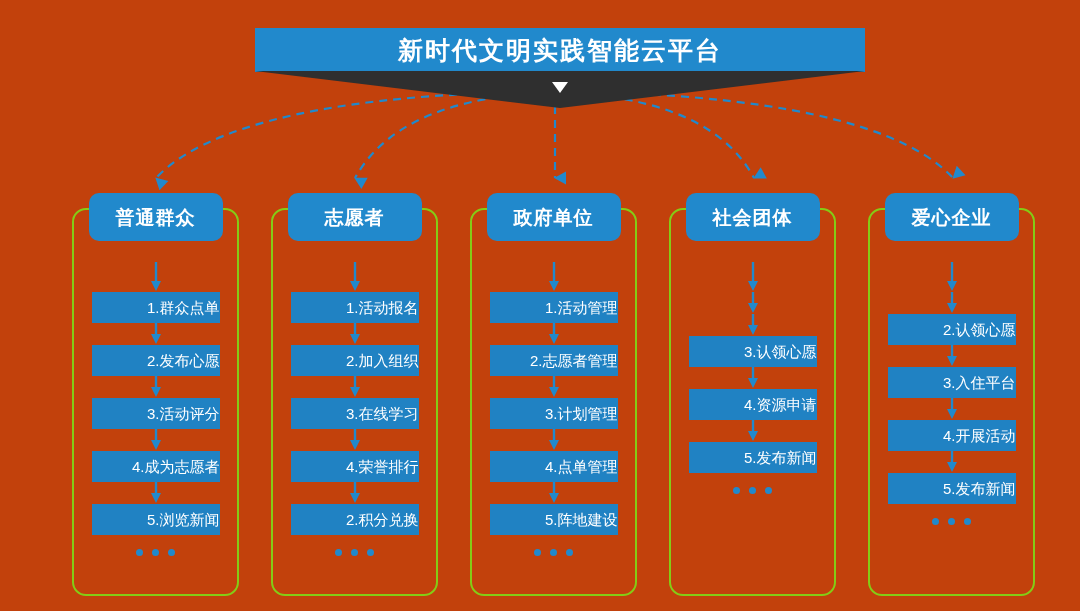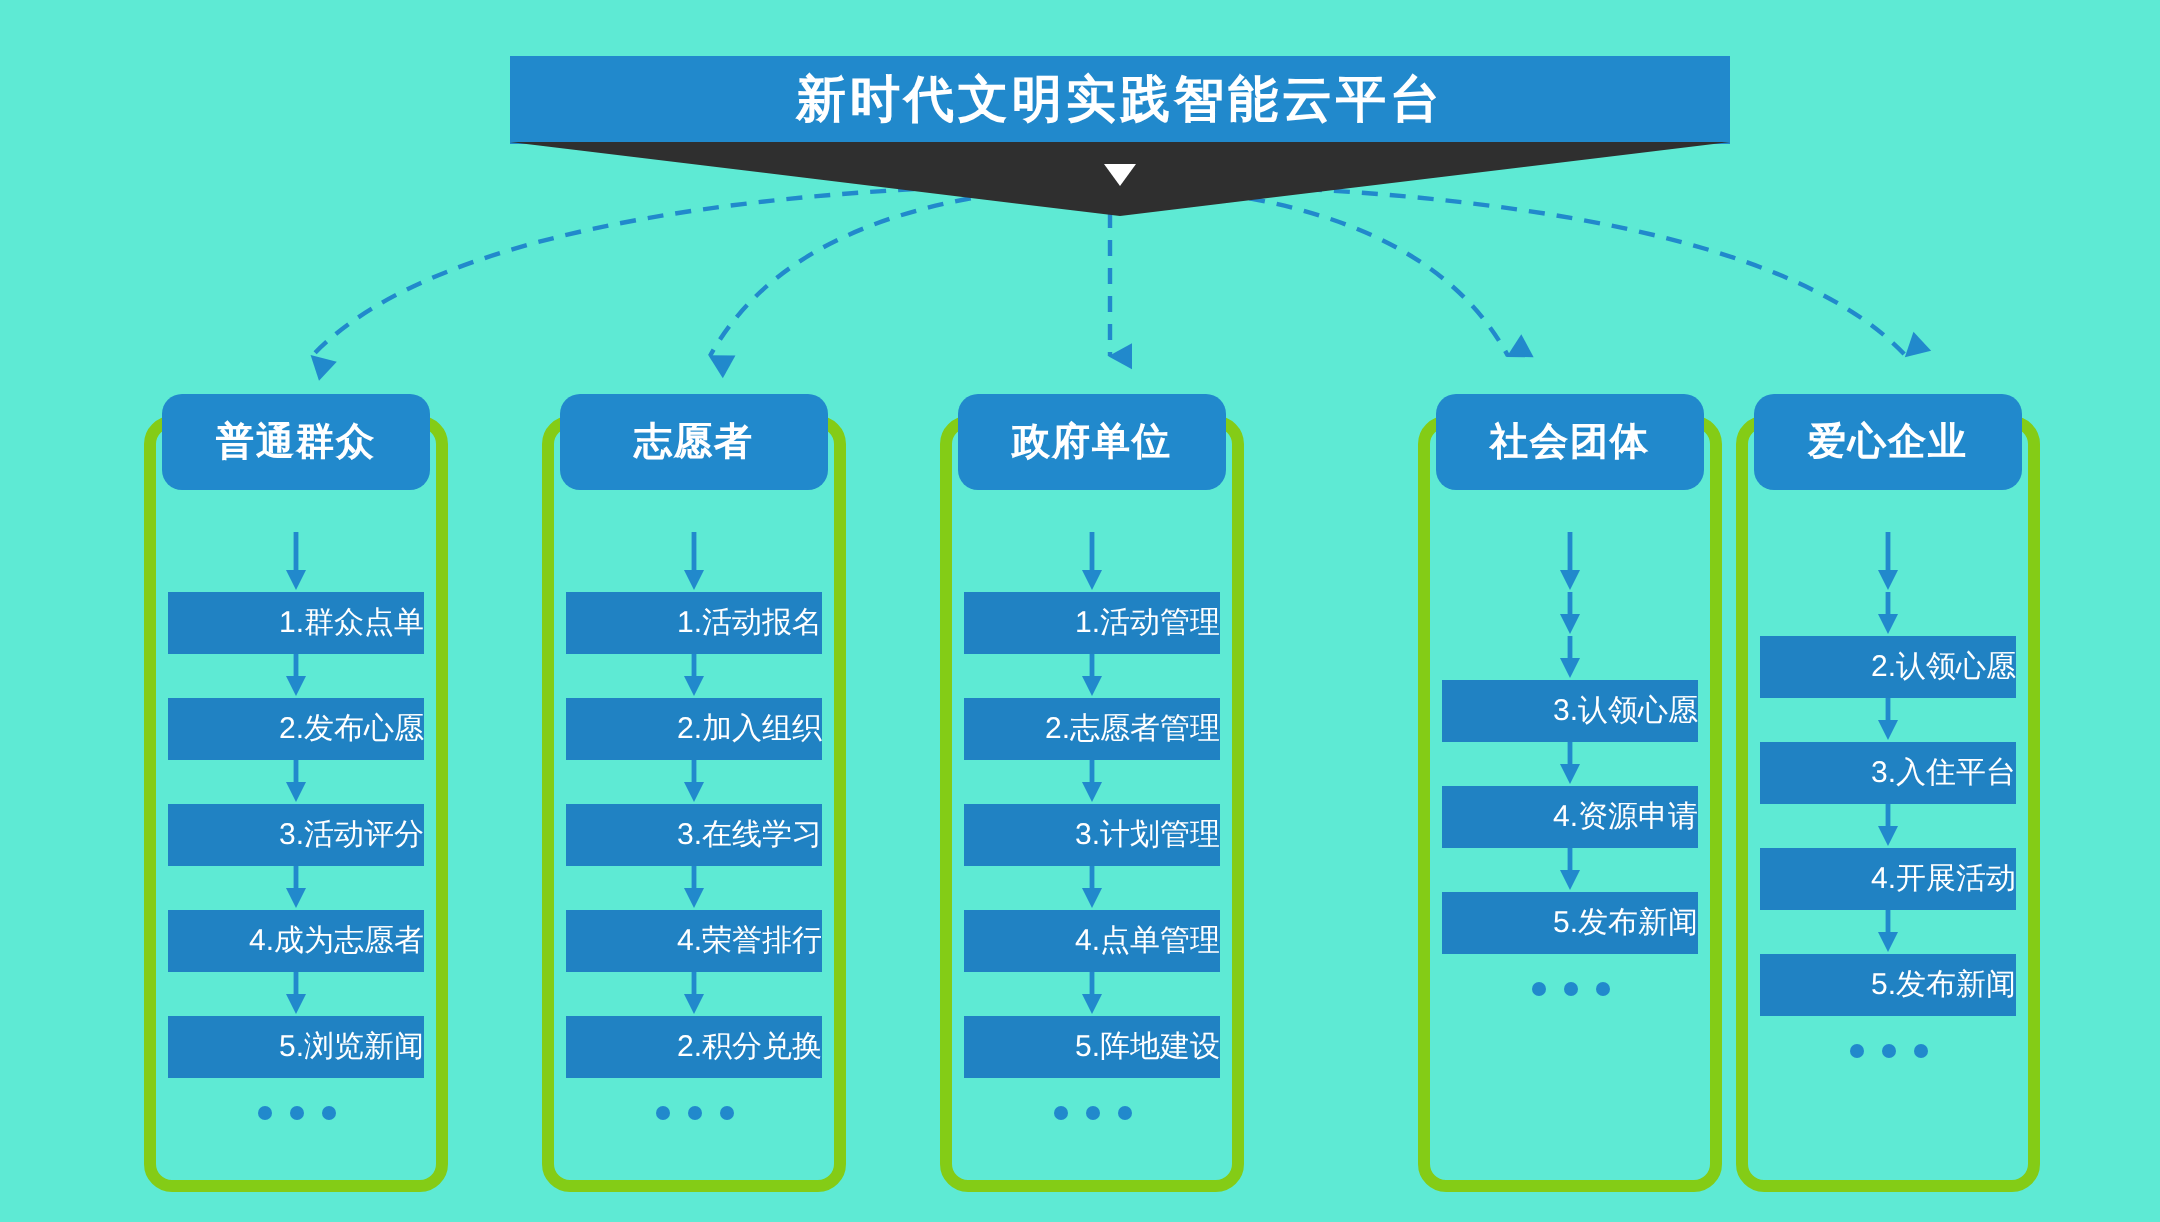--- a/index.html
+++ b/index.html
@@ -12,21 +12,21 @@
     height: 611px;
     overflow: hidden;
     font-family: "Liberation Sans", "DejaVu Sans", sans-serif;
     position: relative;
   }
 
   #stage {
     position: relative;
     width: 1080px;
     height: 611px;
-    background: #5eead4;
+    background: #c2410c;
   }
 
   
   #banner-wrap {
     position: absolute;
     left: 255px;
     top: 28px;
     width: 610px;
     height: 52px;
   }
@@ -66,31 +66,31 @@
     top: 0;
     width: 1080px;
     height: 611px;
     pointer-events: none;
   }
 
   
   .column {
     position: absolute;
     top: 208px;
-    width: 152px;
+    width: 167px;
     height: 388px;
-    border: 6px solid #84cc16;
+    border: 2px solid #84cc16;
     border-radius: 14px;
     box-sizing: border-box;
     background: transparent;
   }
   #col-0 { left: 72px; }
   #col-1 { left: 271px; }
   #col-2 { left: 470px; padding-left: 44px; }
-  #col-3 { left: 669px; margin-left: 40px; }
+  #col-3 { left: 669px; }
   #col-4 { left: 868px; }
 
   .col-header {
     position: absolute;
     top: -17px;
     left: 50%;
     transform: translateX(-50%);
     width: 134px;
     height: 48px;
     background: #2189CC;

